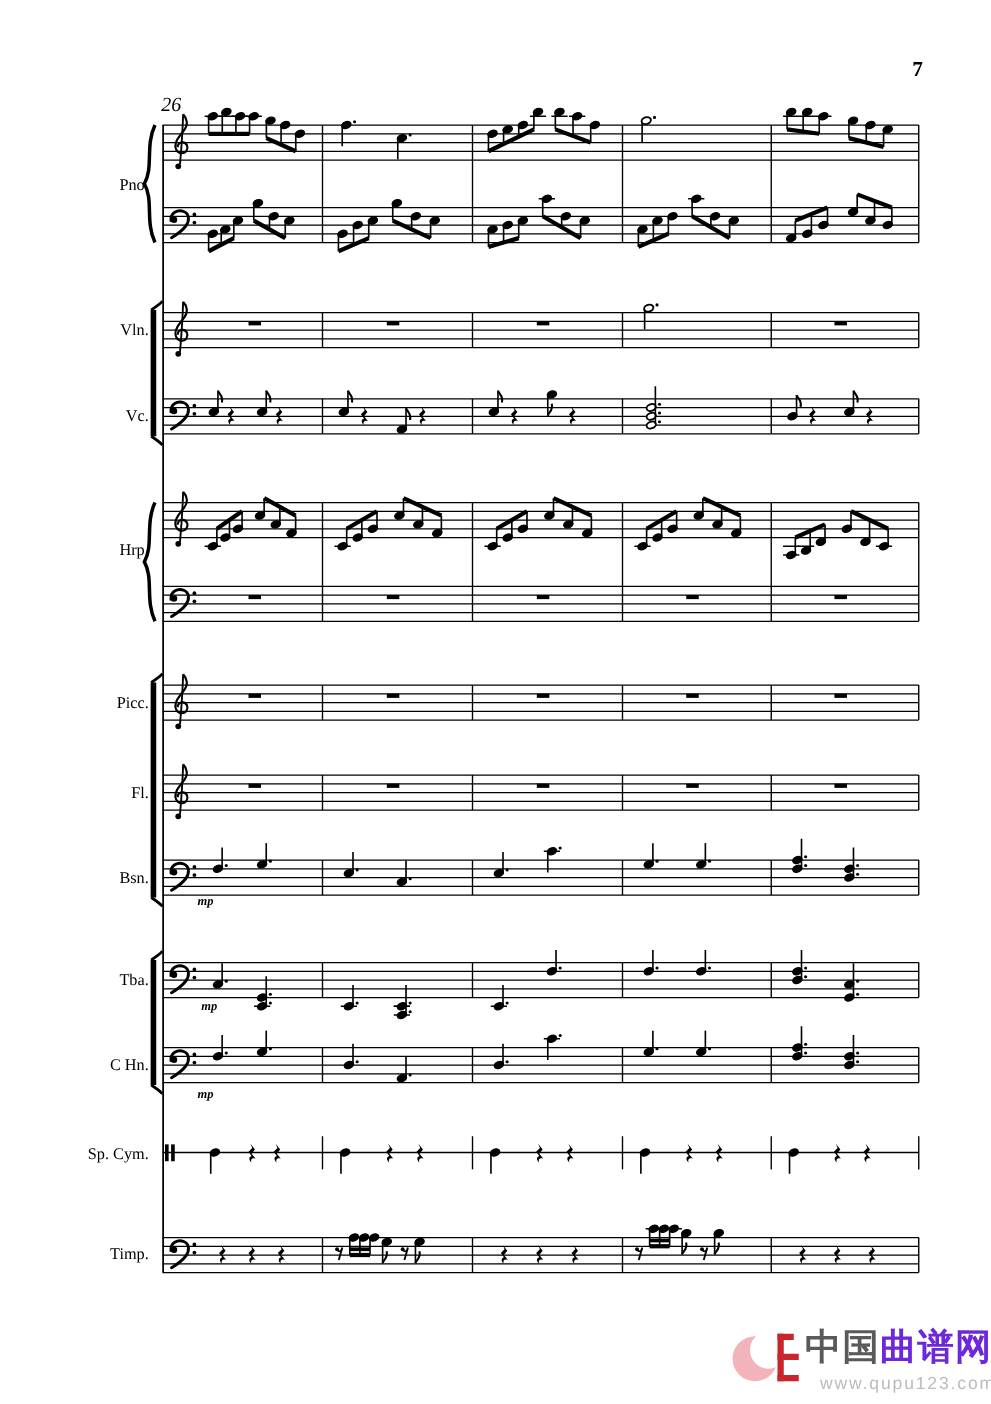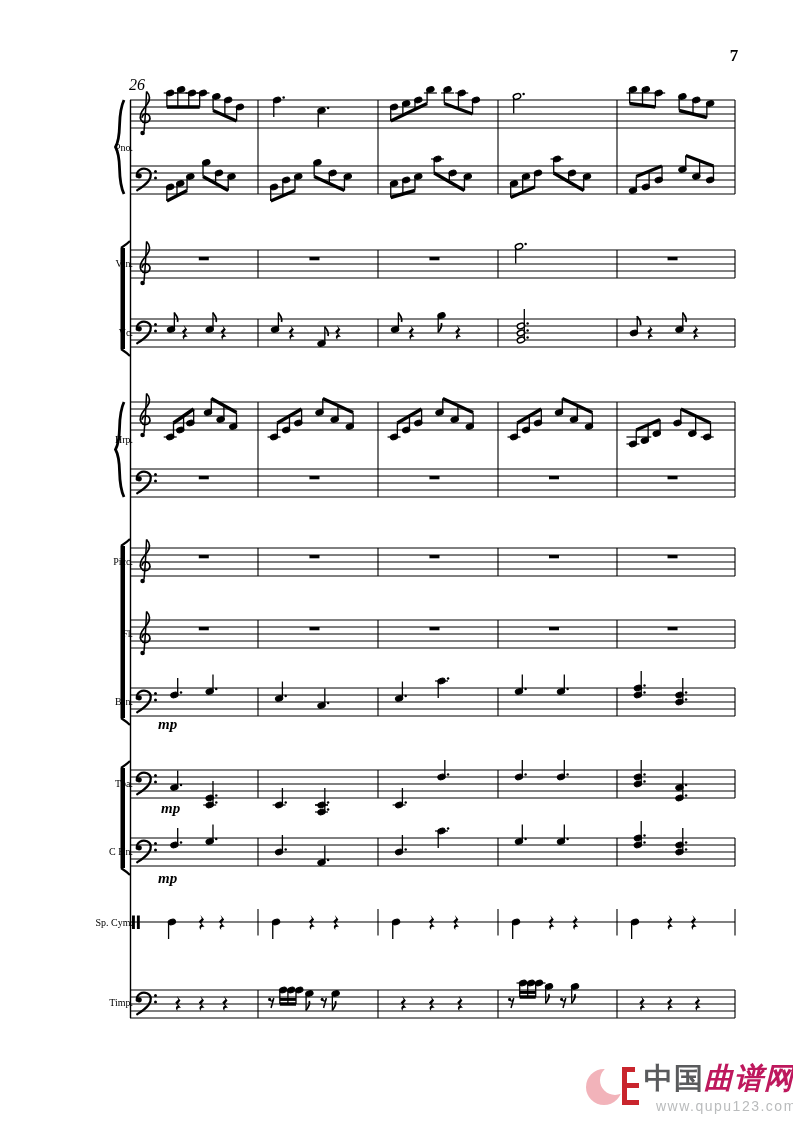--- a/index.html
+++ b/index.html
@@ -1,39 +1,39 @@
 <!DOCTYPE html>
 <html><head>
 <meta charset="utf-8">
 <style>
   html,body{margin:0;padding:0;background:#fff;}
   #page{position:relative;width:793px;height:1123px;background:#fff;overflow:hidden;
         font-family:"Liberation Serif", serif;color:#000;}
   .pageno{position:absolute;left:722px;top:46px;width:24px;text-align:center;
           font-weight:bold;font-size:17px;}
   .measureno{position:absolute;left:129px;top:76px;font-style:italic;font-size:16px;}
-  .ilabel{position:absolute;left:14px;width:119px;text-align:right;font-size:10px;line-height:17px;}
-  .dyn{position:absolute;font-weight:bold;font-style:italic;font-size:15px;}
+  .ilabel{position:absolute;left:0;width:119px;text-align:right;font-size:13px;line-height:17px;}
+  .dyn{position:absolute;font-weight:bold;font-style:italic;font-size:10px;}
   svg{position:absolute;left:0;top:0;}
   
   .wm{position:absolute;left:584px;top:1061px;display:flex;align-items:flex-start;
       font-family:"Liberation Sans", sans-serif;}
   .wm-logo{position:relative;width:56px;height:50px;}
   .wm-c1{position:absolute;left:2px;top:8px;width:36px;height:36px;border-radius:50%;background:#f2b3ba;}
   .wm-c2{position:absolute;left:16px;top:4px;width:30px;height:30px;border-radius:50%;background:#fff;}
   .wm-e{position:absolute;left:38px;top:6px;width:18px;height:40px;}
   .wm-ev{position:absolute;left:0;top:0;width:5px;height:38px;background:#c9252d;}
   .wm-eb{position:absolute;left:0;height:5px;background:#c9252d;}
   .b1{top:0;width:13px;}
   .b2{top:16px;width:17px;}
   .b3{top:33px;width:17px;}
   .wm-text{margin-left:4px;}
   .wm-cn{font-size:29px;font-weight:bold;line-height:34px;letter-spacing:1px;}
   .wm-dark{color:#595a5c;}
-  .wm-pink{color:#be185d;font-style:italic;}
+  .wm-pink{color:#6d28d9;}
   .wm-url{margin-top:3px;margin-left:12px;font-size:14px;letter-spacing:1.5px;color:#b9bbbc;}
 </style>
 </head>
 <body>
 
 <div id="page">
   <svg id="notation" width="793" height="1123" viewBox="0 0 793 1123">
       <line x1="130.5" y1="100" x2="130.5" y2="1018" stroke="#000000" stroke-width="1.4"></line>
       <g>
         <line x1="130" y1="100" x2="735" y2="100" stroke="#000000" stroke-width="1"></line>

